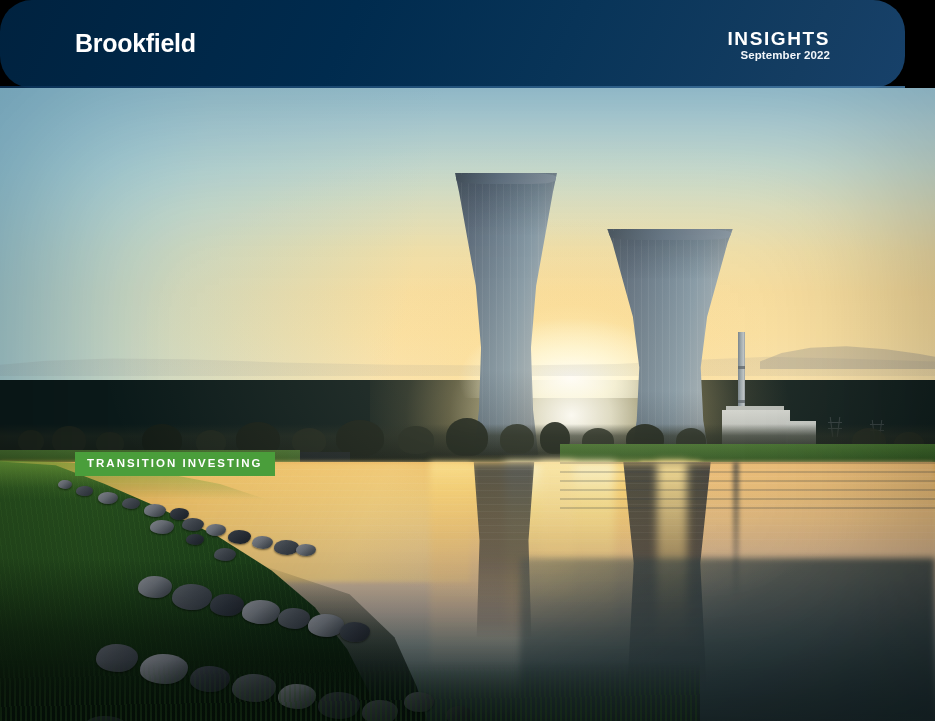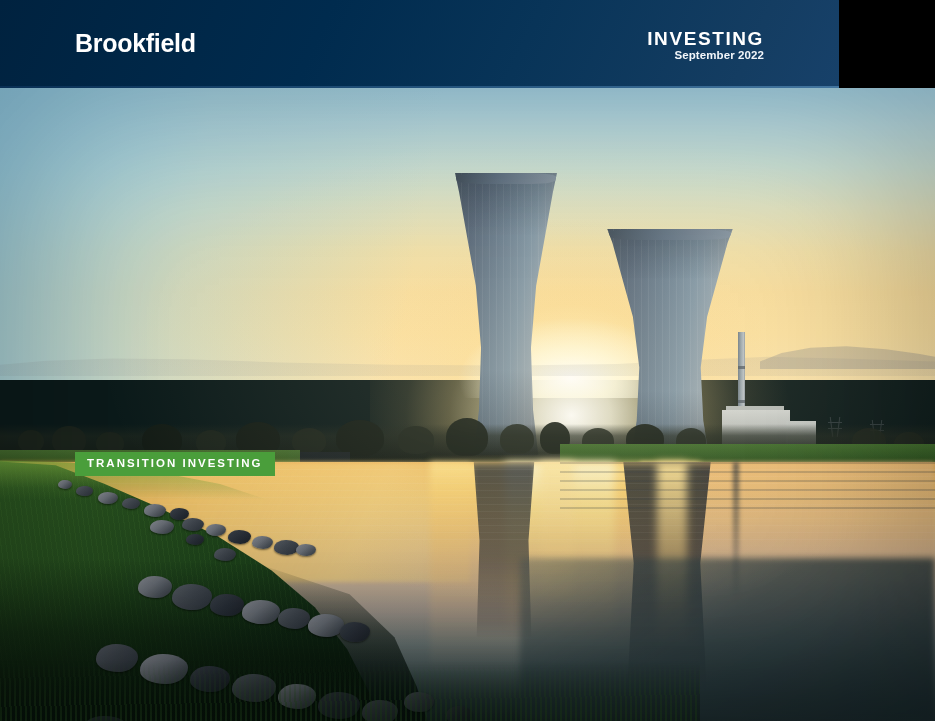--- a/index.html
+++ b/index.html
@@ -4,24 +4,25 @@
 <title>Brookfield Insights — A New Dawn for Nuclear Power</title>
 <style>
   * { margin:0; padding:0; box-sizing:border-box; }
   html,body { width:935px; height:721px; overflow:hidden; background:#000; }
   body { font-family:"Liberation Sans", sans-serif; }
 
   .page { position:relative; width:935px; height:721px; overflow:hidden; }
 
   
   .header {
-    position:absolute; left:0; top:0; width:839px; height:88px;
+    position:absolute; left:0; top:0; width:905px; height:88px;
     background:
       linear-gradient(115deg, #00223f 0%, #002b4e 38%, #083458 62%, #143d62 88%, #17416a 100%);
     z-index:40;
+    border-radius:32px;
   }
   .header::after{
     content:""; position:absolute; left:0; bottom:0; width:100%; height:2px;
     background:linear-gradient(90deg,#0a3157,#2b5c86 55%,#4a7ea8);
     opacity:.85;
   }
   .brand {
     position:absolute; left:75px; top:31px;
     color:#ffffff; font-size:25px; font-weight:bold;
     letter-spacing:-0.3px; line-height:1;
@@ -380,21 +381,21 @@
 </style>
 </head>
 <body>
 
 <div class="page">
 
   <div class="header">
     <div class="brand">Brookfield</div>
 
     <div class="insights-block">
-      <div class="insights-title">INVESTING</div>
+      <div class="insights-title">INSIGHTS</div>
       <div class="insights-date">September 2022</div>
     </div>
   </div>
 
   <div class="photo">
 
     <div class="sky"></div>
     <div class="sky-cool"></div>
     <div class="sun-glow"></div>
     <div class="sun-glow2"></div>

